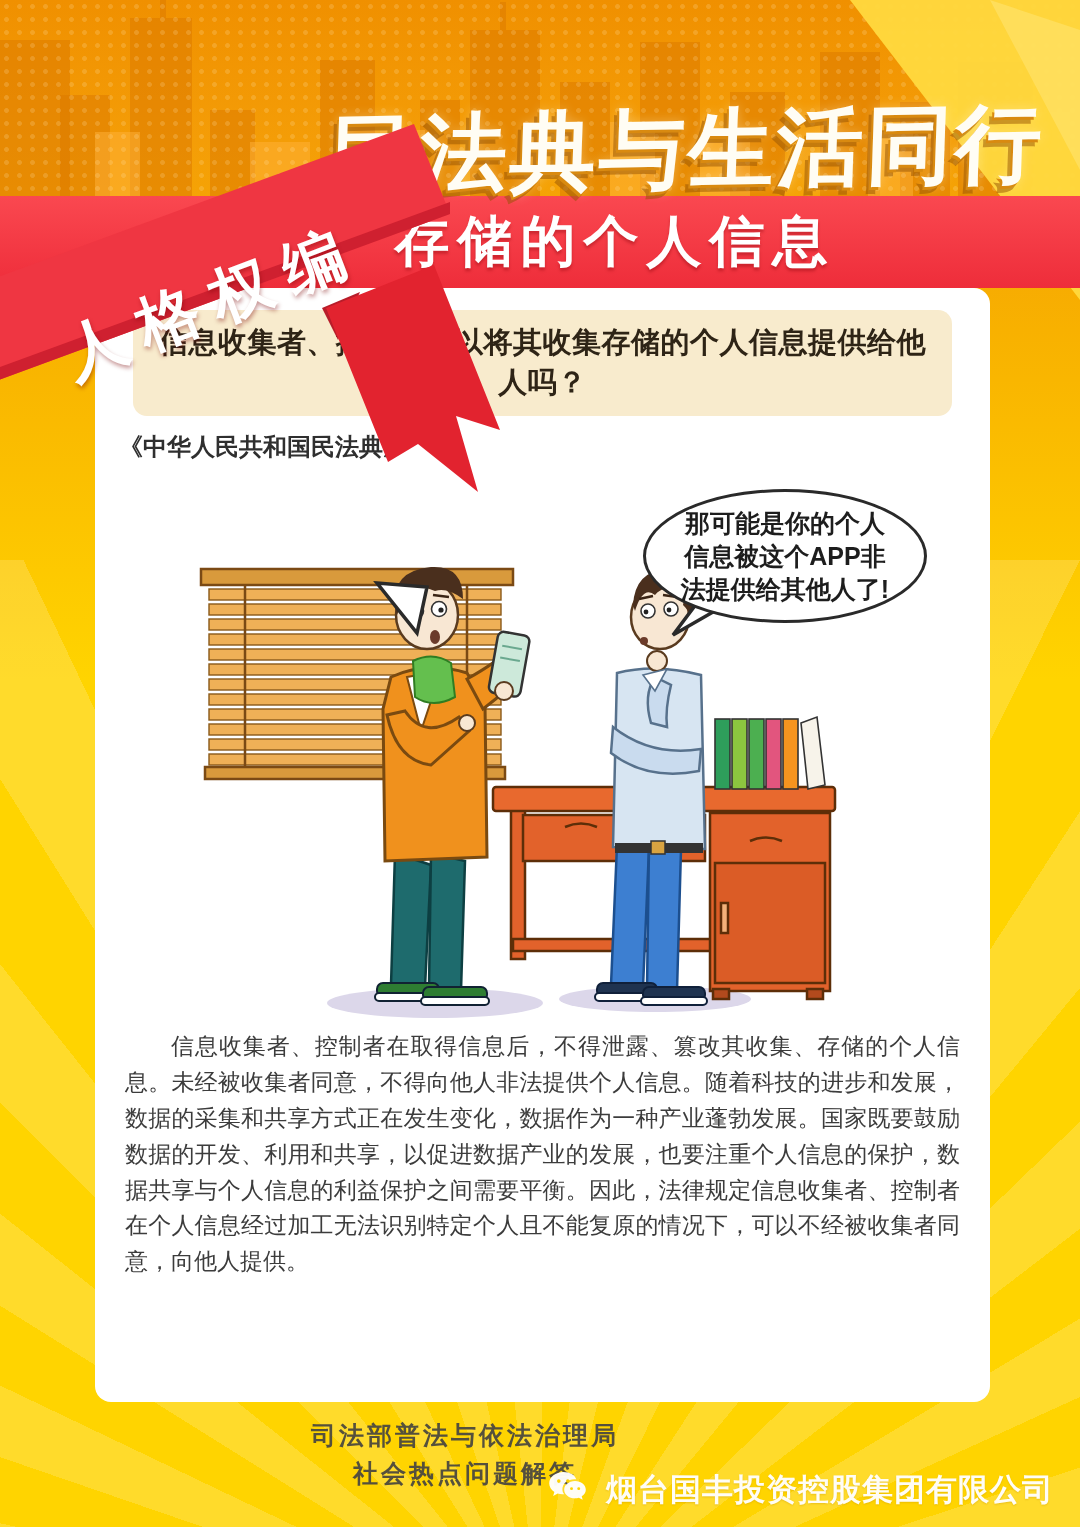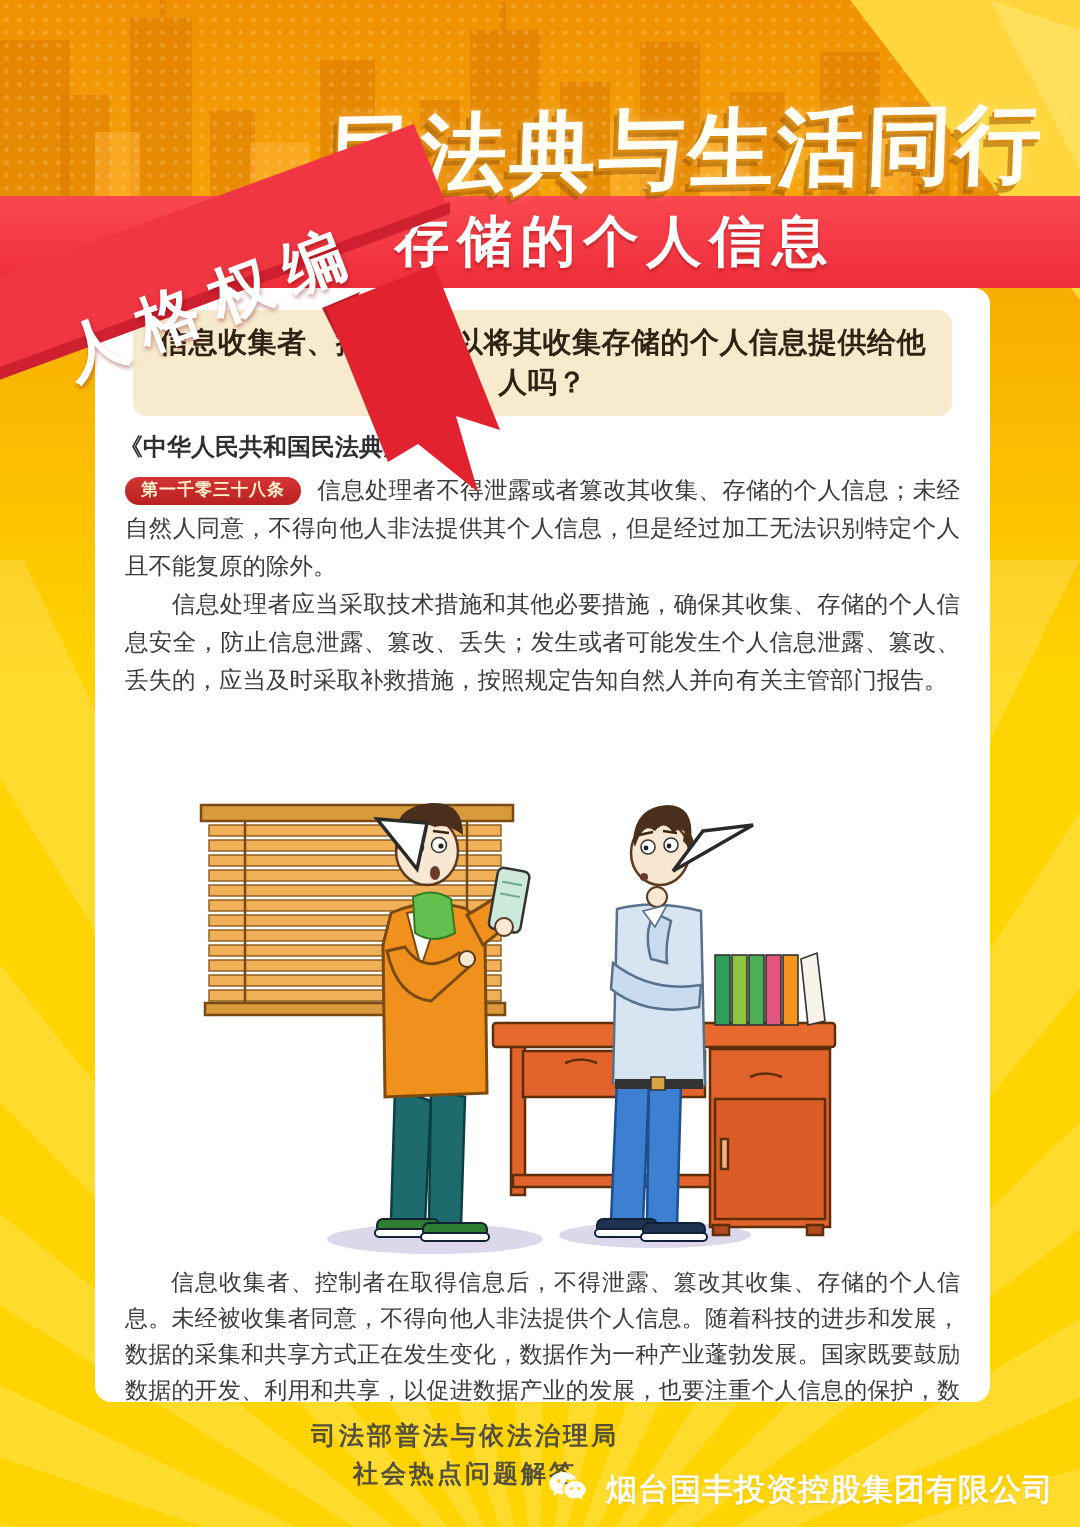--- a/index.html
+++ b/index.html
@@ -141,24 +141,20 @@
     </svg>
     <div class="ribbon-text">人格权编</div>
   </div>
 
   <div class="panel">
 
     <div class="question-banner">信息收集者、控制者可以将其收集存储的个人信息提供给他人吗？</div>
 
     <div class="law-source">《中华人民共和国民法典》</div>
 
-    <div class="law-block">
-      <p><span class="badge">第一千零三十八条</span><span>信息处理者不得泄露或者篡改其收集、存储的个人信息；未经自然人同意，不得向他人非法提供其个人信息，但是经过加工无法识别特定个人且不能复原的除外。</span></p>
-      <p class="indent">信息处理者应当采取技术措施和其他必要措施，确保其收集、存储的个人信息安全，防止信息泄露、篡改、丢失；发生或者可能发生个人信息泄露、篡改、丢失的，应当及时采取补救措施，按照规定告知自然人并向有关主管部门报告。</p>
-    </div>
 
     <div class="scene">
       <svg class="art" width="895" height="560" viewBox="0 0 895 560">
 
         <g>
           <rect x="106" y="104" width="312" height="16" fill="#d99a3c" stroke="#7b4a14" stroke-width="2.5"></rect>
           <g fill="#efb057" stroke="#8a5a1a" stroke-width="1.4">
             <rect x="114" y="124" width="292" height="11"></rect>
               <rect x="114" y="139" width="292" height="11"></rect>
             <rect x="114" y="154" width="292" height="11"></rect>
@@ -264,20 +260,23 @@
           <path d="M568,130 L582,132" stroke="#3a2414" stroke-width="2.5"></path>
           <circle cx="549" cy="176" r="4" fill="#6b3b2a"></circle>
         </g>
 
         <g fill="#ffffff" stroke="#2a2a2a" stroke-width="3.5">
           <polygon points="282,118 332,122 322,168"></polygon>
           <polygon points="608,130 658,124 578,170"></polygon>
         </g>
       </svg>
 
+      <div class="bubble bubble-right">
+        <span>那可能是你的个人信息被这个APP非法提供给其他人了!</span>
+      </div>
     </div>
 
     <div class="commentary">信息收集者、控制者在取得信息后，不得泄露、篡改其收集、存储的个人信息。未经被收集者同意，不得向他人非法提供个人信息。随着科技的进步和发展，数据的采集和共享方式正在发生变化，数据作为一种产业蓬勃发展。国家既要鼓励数据的开发、利用和共享，以促进数据产业的发展，也要注重个人信息的保护，数据共享与个人信息的利益保护之间需要平衡。因此，法律规定信息收集者、控制者在个人信息经过加工无法识别特定个人且不能复原的情况下，可以不经被收集者同意，向他人提供。</div>
   </div>
 
   <div class="footer">
     <div>司法部普法与依法治理局</div>
     <div>社会热点问题解答</div>
   </div>
 

